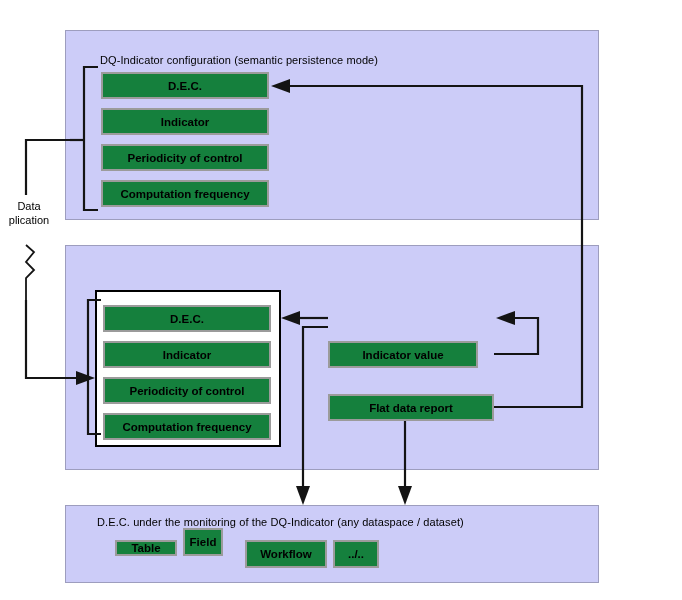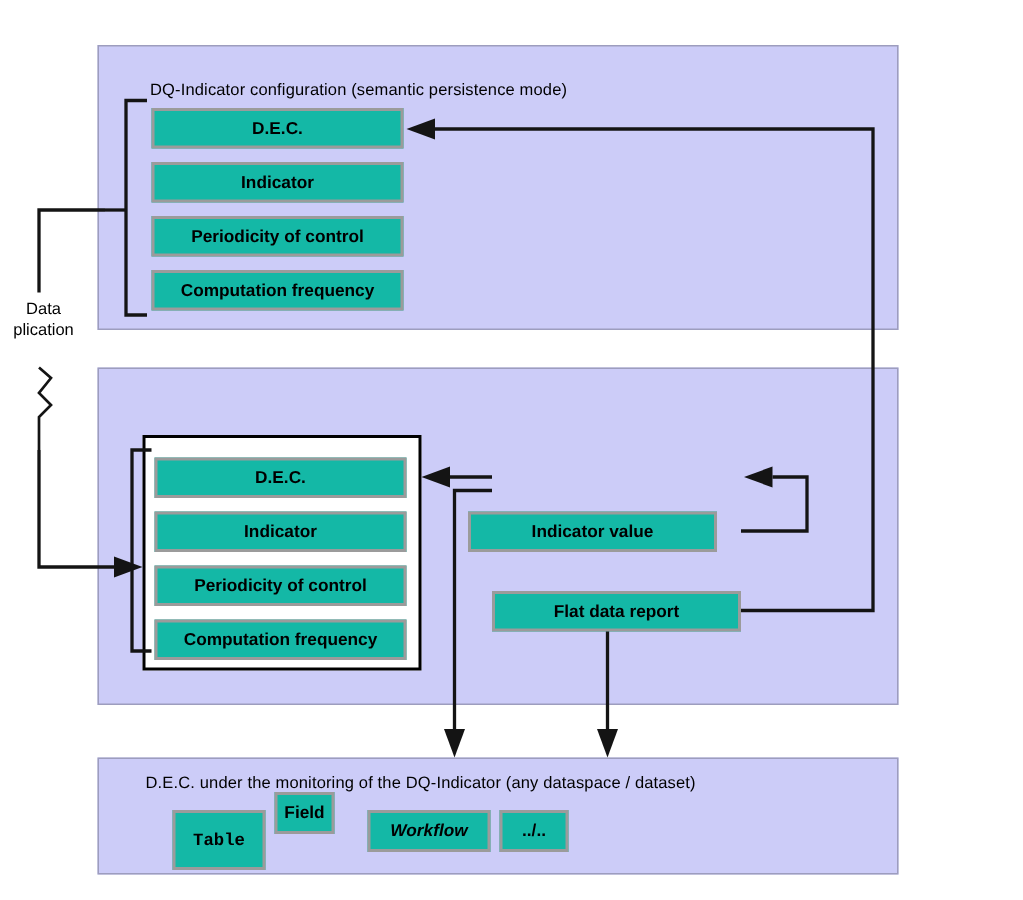--- a/index.html
+++ b/index.html
@@ -34,21 +34,21 @@
     font-size: 11px;
     font-weight: normal;
     color: #000000;
     letter-spacing: 0.1px;
     white-space: nowrap;
   }
 
   
   .nodebox {
     position: absolute;
-    background: #14b8a6;
+    background: #15803d;
     border: 2px solid #9b9b9b;
     box-sizing: border-box;
     display: flex;
     align-items: center;
     justify-content: center;
     font-size: 11.5px;
     font-weight: bold;
     color: #000000;
     white-space: nowrap;
   }
@@ -102,29 +102,29 @@
 
   <div class="panel" style="left:65px; top:245px; width:534px; height:225px;"></div>
 
   <div class="groupbox" style="left:95px; top:290px; width:186px; height:157px;"></div>
 
   <div class="nodebox" style="left:103px; top:305px; width:168px; height:27px;">D.E.C.</div>
   <div class="nodebox" style="left:103px; top:341px; width:168px; height:27px;">Indicator</div>
   <div class="nodebox" style="left:103px; top:377px; width:168px; height:27px;">Periodicity of control</div>
   <div class="nodebox" style="left:103px; top:413px; width:168px; height:27px;">Computation frequency</div>
 
-  <div class="nodebox" style="left:312px; top:341px; width:166px; height:27px;">Indicator value</div>
+  <div class="nodebox" style="left:328px; top:341px; width:150px; height:27px;">Indicator value</div>
   <div class="nodebox" style="left:328px; top:394px; width:166px; height:27px;">Flat data report</div>
 
   <div class="panel" style="left:65px; top:505px; width:534px; height:78px;"></div>
   <div class="panel-title" style="left:97px; top:516px;">D.E.C. under the monitoring of the DQ-Indicator (any dataspace / dataset)</div>
 
-  <div class="nodebox" style="left:115px; top:540px; width:62px; height:40px;font-family:Liberation Mono, monospace;">Table</div>
+  <div class="nodebox" style="left:115px; top:540px; width:62px; height:16px;">Table</div>
   <div class="nodebox" style="left:183px; top:528px; width:40px; height:28px;">Field</div>
-  <div class="nodebox" style="left:245px; top:540px; width:82px; height:28px;font-style:italic;">Workflow</div>
+  <div class="nodebox" style="left:245px; top:540px; width:82px; height:28px;">Workflow</div>
   <div class="nodebox" style="left:333px; top:540px; width:46px; height:28px;">../..</div>
 
   <div class="freelabel" style="left:-6px; top:199px; width:70px;">
     <div>Data</div>
     <div>plication</div>
   </div>
 
   <svg id="wires" viewBox="0 0 682 600" xmlns="http://www.w3.org/2000/svg">
 
     <polyline points="98,67 84,67 84,210 98,210"></polyline>

